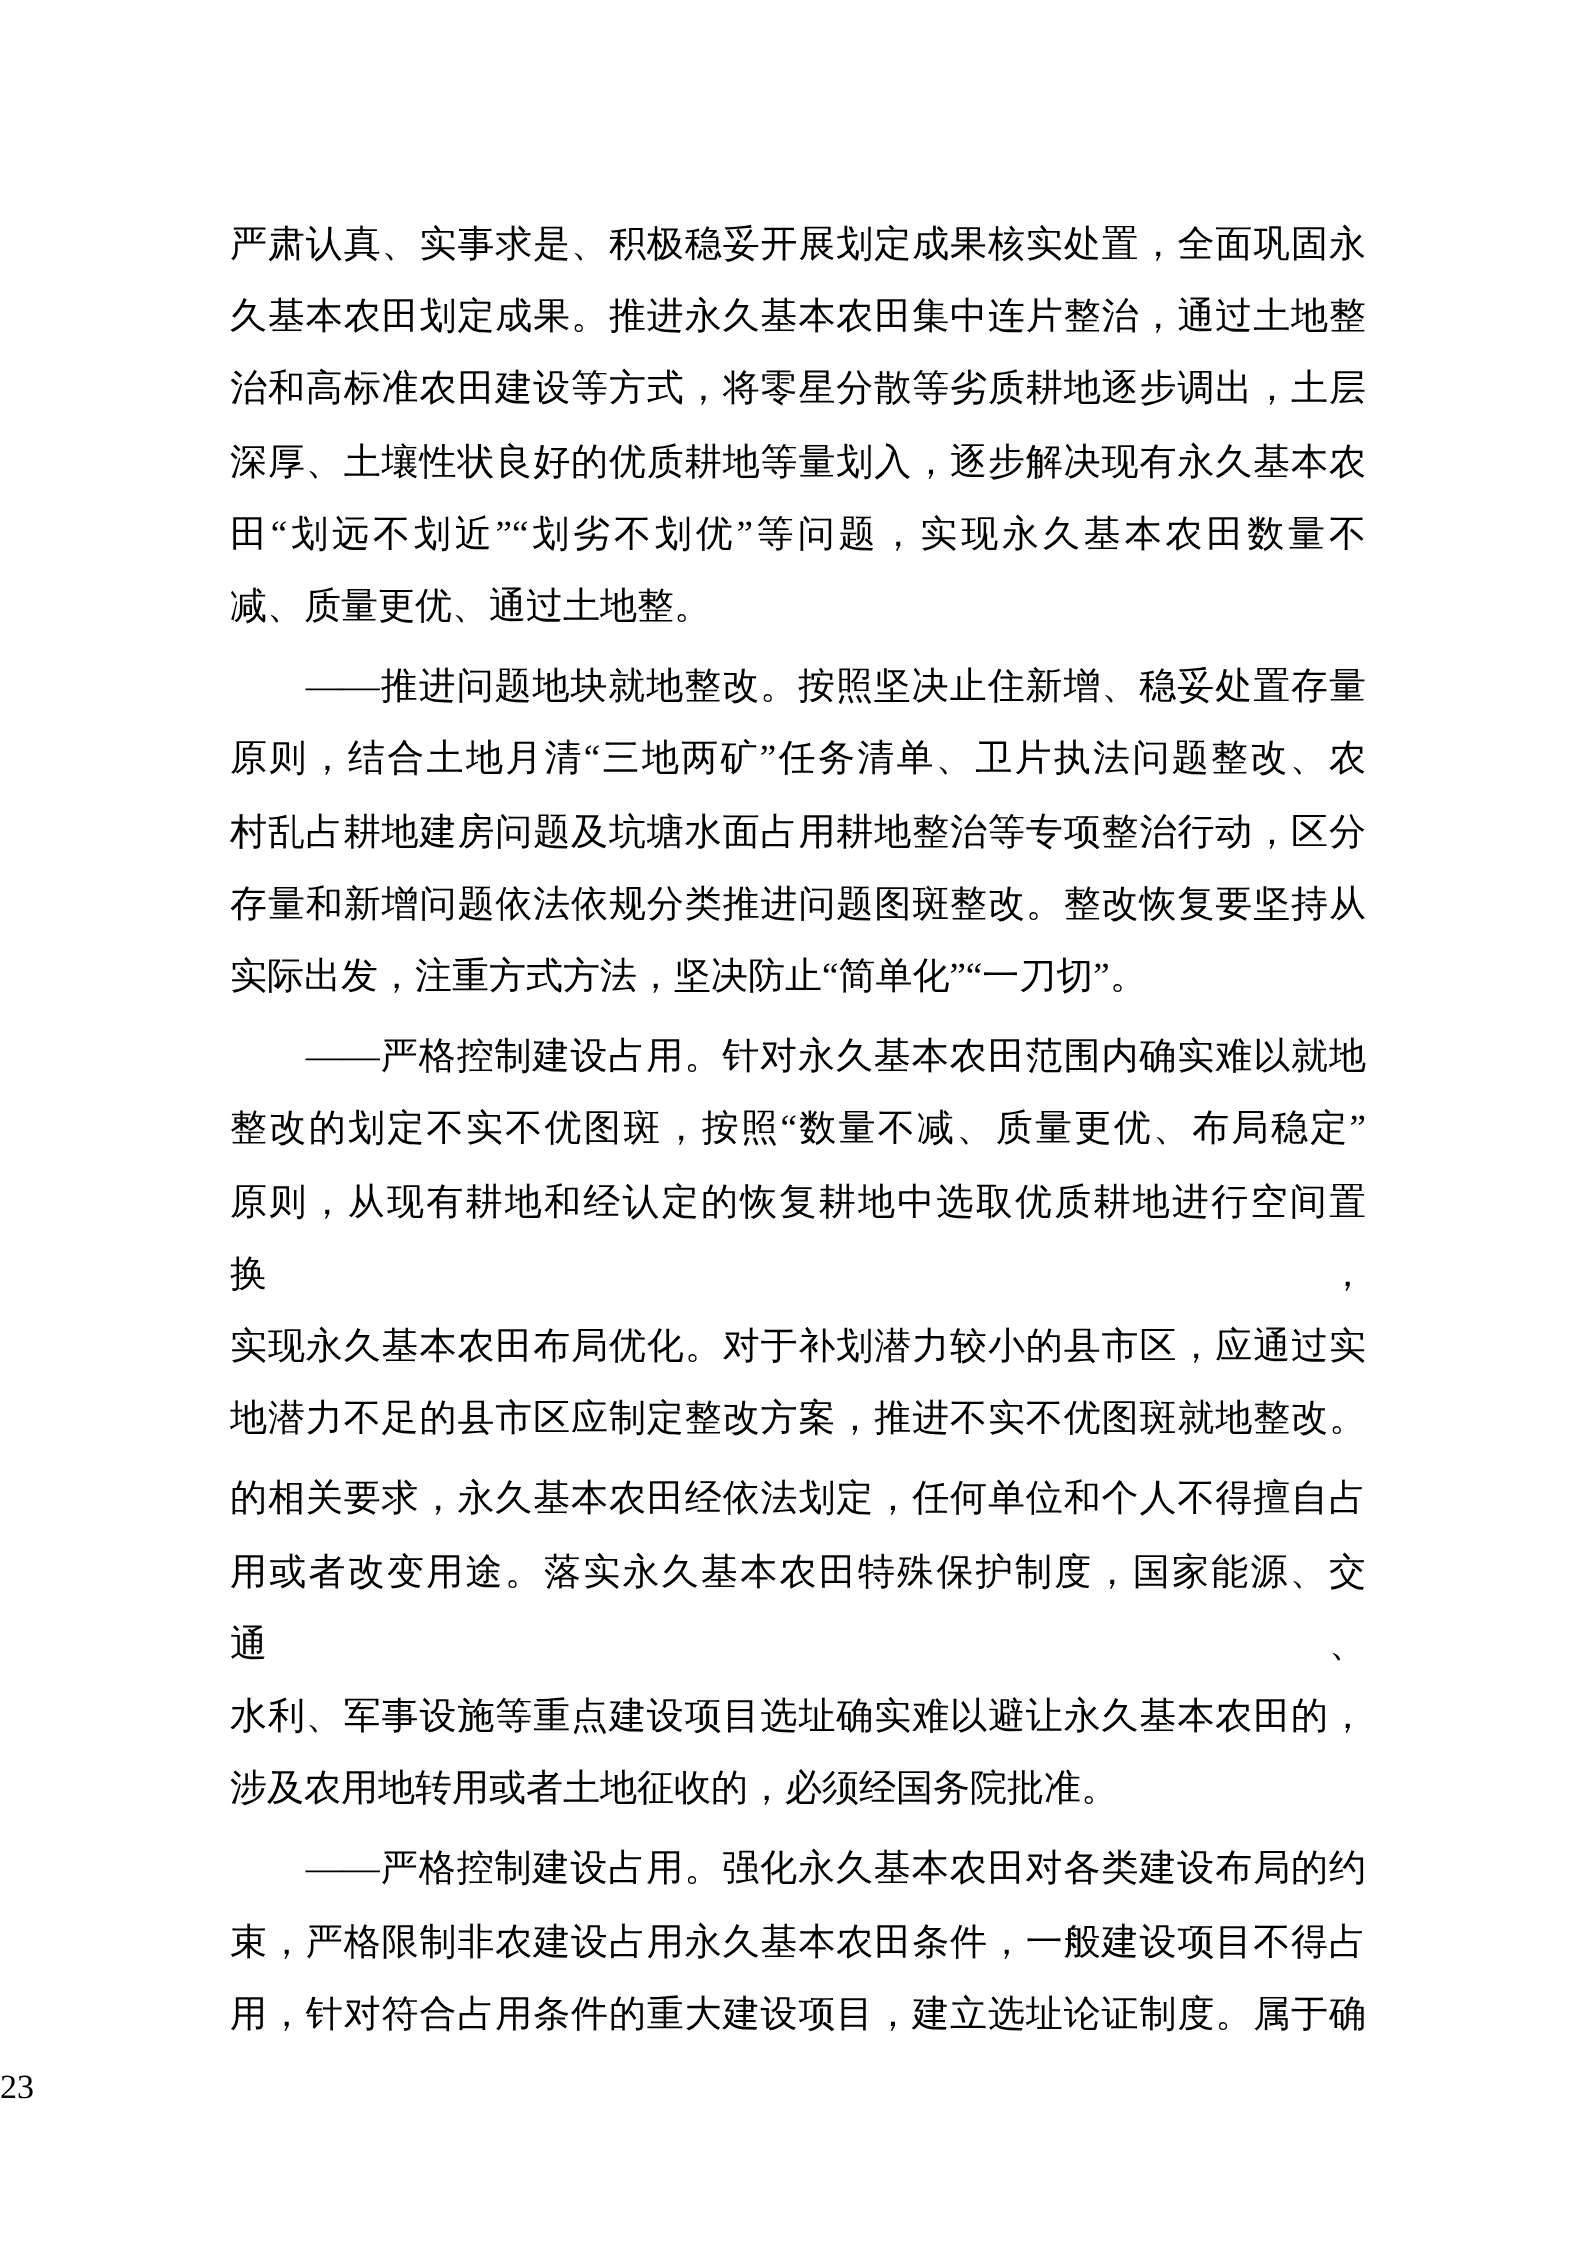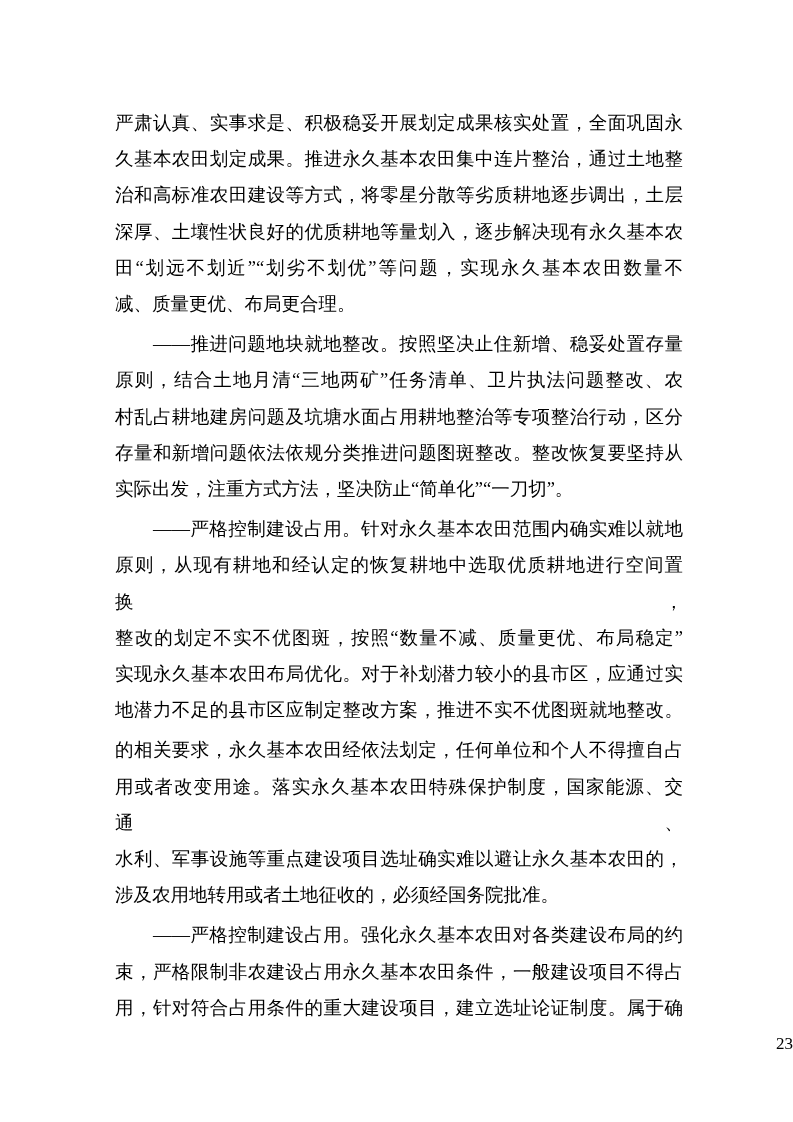--- a/index.html
+++ b/index.html
@@ -37,49 +37,49 @@
     text-align: left;
     text-align-last: left;
   }
   .seg { font-weight: normal; }
   .seg-bold { font-weight: bold; }
   .footer {
     position: absolute;
     left: 0;
     top: 1034px;
     width: 100%;
-    text-align: right;
+    text-align: left;
     font-size: 17px;
     color: #000000;
   }
 </style>
 </head>
 <body>
 
 <div class="page">
   <div class="body-text">
       <div class="paragraph">
         <div class="line"><span class="seg">严肃认真、实事求是、积极稳妥开展划定成果核实处置，全面巩固永</span></div>
         <div class="line"><span class="seg">久基本农田划定成果。推进永久基本农田集中连片整治，通过土地整</span></div>
         <div class="line"><span class="seg">治和高标准农田建设等方式，将零星分散等劣质耕地逐步调出，土层</span></div>
         <div class="line"><span class="seg">深厚、土壤性状良好的优质耕地等量划入，逐步解决现有永久基本农</span></div>
         <div class="line"><span class="seg">田“划远不划近”“划劣不划优”等问题，实现永久基本农田数量不</span></div>
-        <div class="line no-just"><span class="seg">减、质量更优、布局更合理。</span></div>
+        <div class="line no-just"><span class="seg">减、质量更优、通过土地整。</span></div>
       </div>
       <div class="paragraph">
         <div class="line"><span class="seg">　　——推进问题地块就地整改。按照坚决止住新增、稳妥处置存量</span></div>
         <div class="line"><span class="seg">原则，结合土地月清“三地两矿”任务清单、卫片执法问题整改、农</span></div>
         <div class="line"><span class="seg">村乱占耕地建房问题及坑塘水面占用耕地整治等专项整治行动，区分</span></div>
         <div class="line"><span class="seg">存量和新增问题依法依规分类推进问题图斑整改。整改恢复要坚持从</span></div>
         <div class="line no-just"><span class="seg">实际出发，注重方式方法，坚决防止“简单化”“一刀切”。</span></div>
       </div>
       <div class="paragraph">
         <div class="line"><span class="seg">　　——严格控制建设占用。针对永久基本农田范围内确实难以就地</span></div>
+        <div class="line"><span class="seg">整改的划定不实不优图斑，按照“数量不减、质量更优、布局稳定”</span></div>
         <div class="line"><span class="seg">原则，从现有耕地和经认定的恢复耕地中选取优质耕地进行空间置换，</span></div>
-        <div class="line"><span class="seg">整改的划定不实不优图斑，按照“数量不减、质量更优、布局稳定”</span></div>
         <div class="line"><span class="seg">实现永久基本农田布局优化。对于补划潜力较小的县市区，应通过实</span></div>
         <div class="line"><span class="seg">地潜力不足的县市区应制定整改方案，推进不实不优图斑就地整改。</span></div>
       </div>
       <div class="paragraph">
         <div class="line"><span class="seg">的相关要求，永久基本农田经依法划定，任何单位和个人不得擅自占</span></div>
         <div class="line"><span class="seg">用或者改变用途。落实永久基本农田特殊保护制度，国家能源、交通、</span></div>
         <div class="line"><span class="seg">水利、军事设施等重点建设项目选址确实难以避让永久基本农田的，</span></div>
         <div class="line no-just"><span class="seg">涉及农用地转用或者土地征收的，必须经国务院批准。</span></div>
       </div>
       <div class="paragraph">

